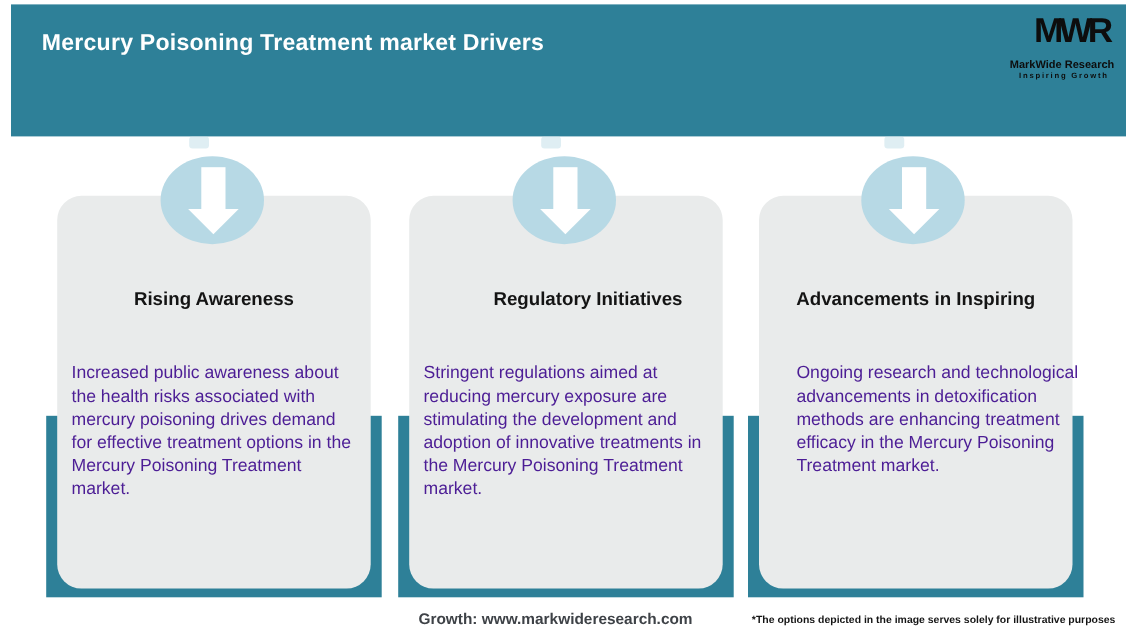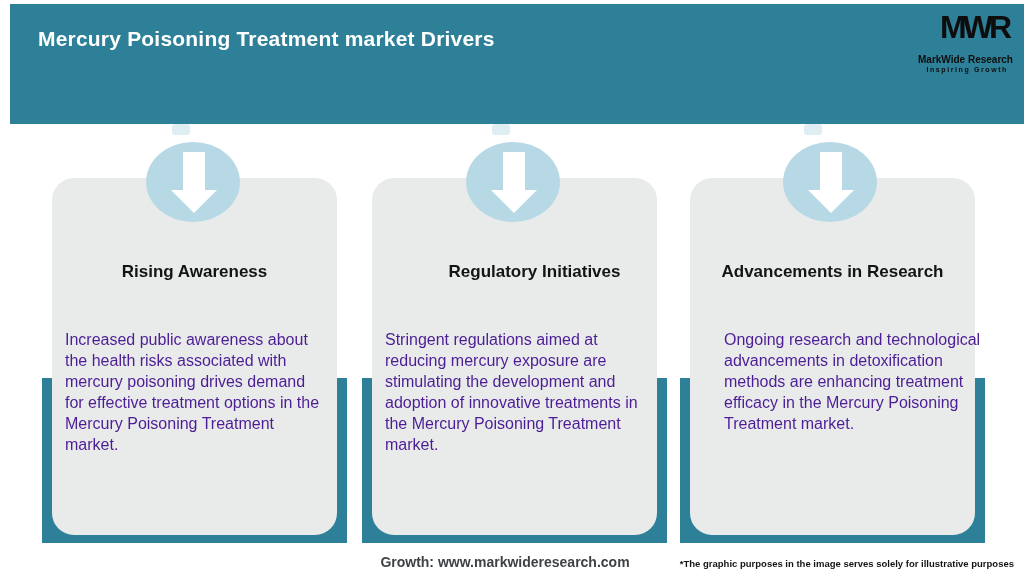--- a/index.html
+++ b/index.html
@@ -100,20 +100,20 @@
 
   <div>
     <div class="band c3-band"></div>
     <div class="card c3-card"></div>
     <div class="ghost c3-ghost"></div>
     <div class="circle c3-circle"></div>
     <div class="arrow c3-arrow">
       <div class="stem"></div>
       <div class="head"></div>
     </div>
-    <div class="card-title c3-title">Advancements in Research</div>
+    <div class="card-title c3-title">Advancements in Inspiring</div>
     <div class="card-body c3-body">Ongoing research and technological advancements in detoxification methods are enhancing treatment efficacy in the Mercury Poisoning Treatment market.</div>
   </div>
 
   <div class="footer-source">Growth: www.markwideresearch.com</div>
-  <div class="footer-disclaimer">*The graphic purposes in the image serves solely for illustrative purposes</div>
+  <div class="footer-disclaimer">*The options depicted in the image serves solely for illustrative purposes</div>
 
 </div>
 
 </body></html>

